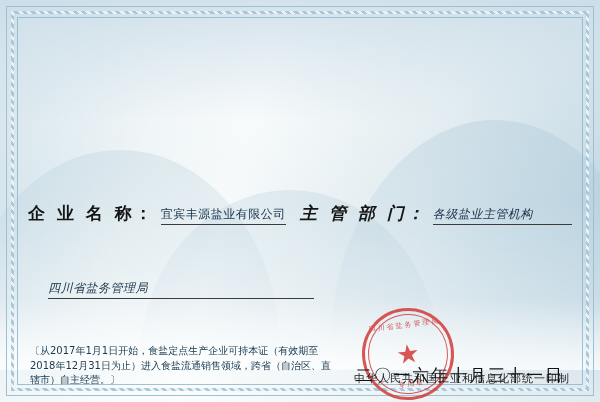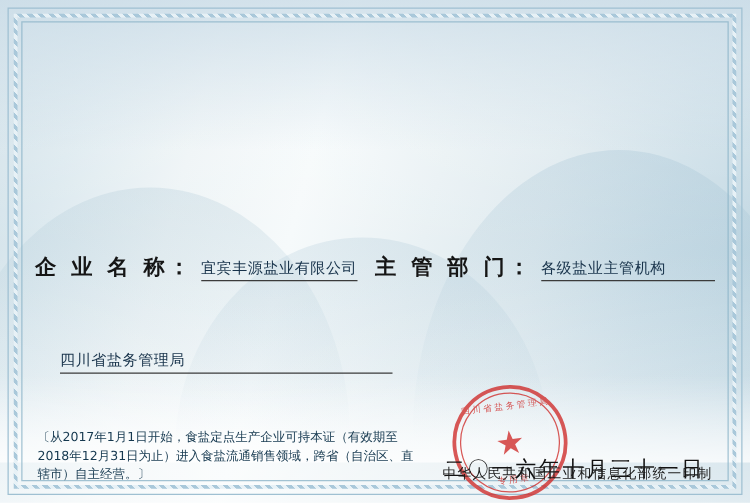--- a/index.html
+++ b/index.html
@@ -115,21 +115,21 @@
   .row {
     display: flex;
     align-items: flex-end;
     margin-bottom: 13px;
   }
   .col {
     display: flex;
     align-items: flex-end;
   }
   .col.left { width: 258px; }
-  .col.right { width: 272px; margin-left: 14px; }
+  .col.right { width: 272px; margin-left: 14px; font-style: italic; }
 
   .label {
     font-family: "DejaVu Serif", "Liberation Serif", serif;
     font-weight: bold;
     font-size: 17px;
     letter-spacing: 3px;
     color: #151515;
     white-space: nowrap;
   }
   .value-wrap {

